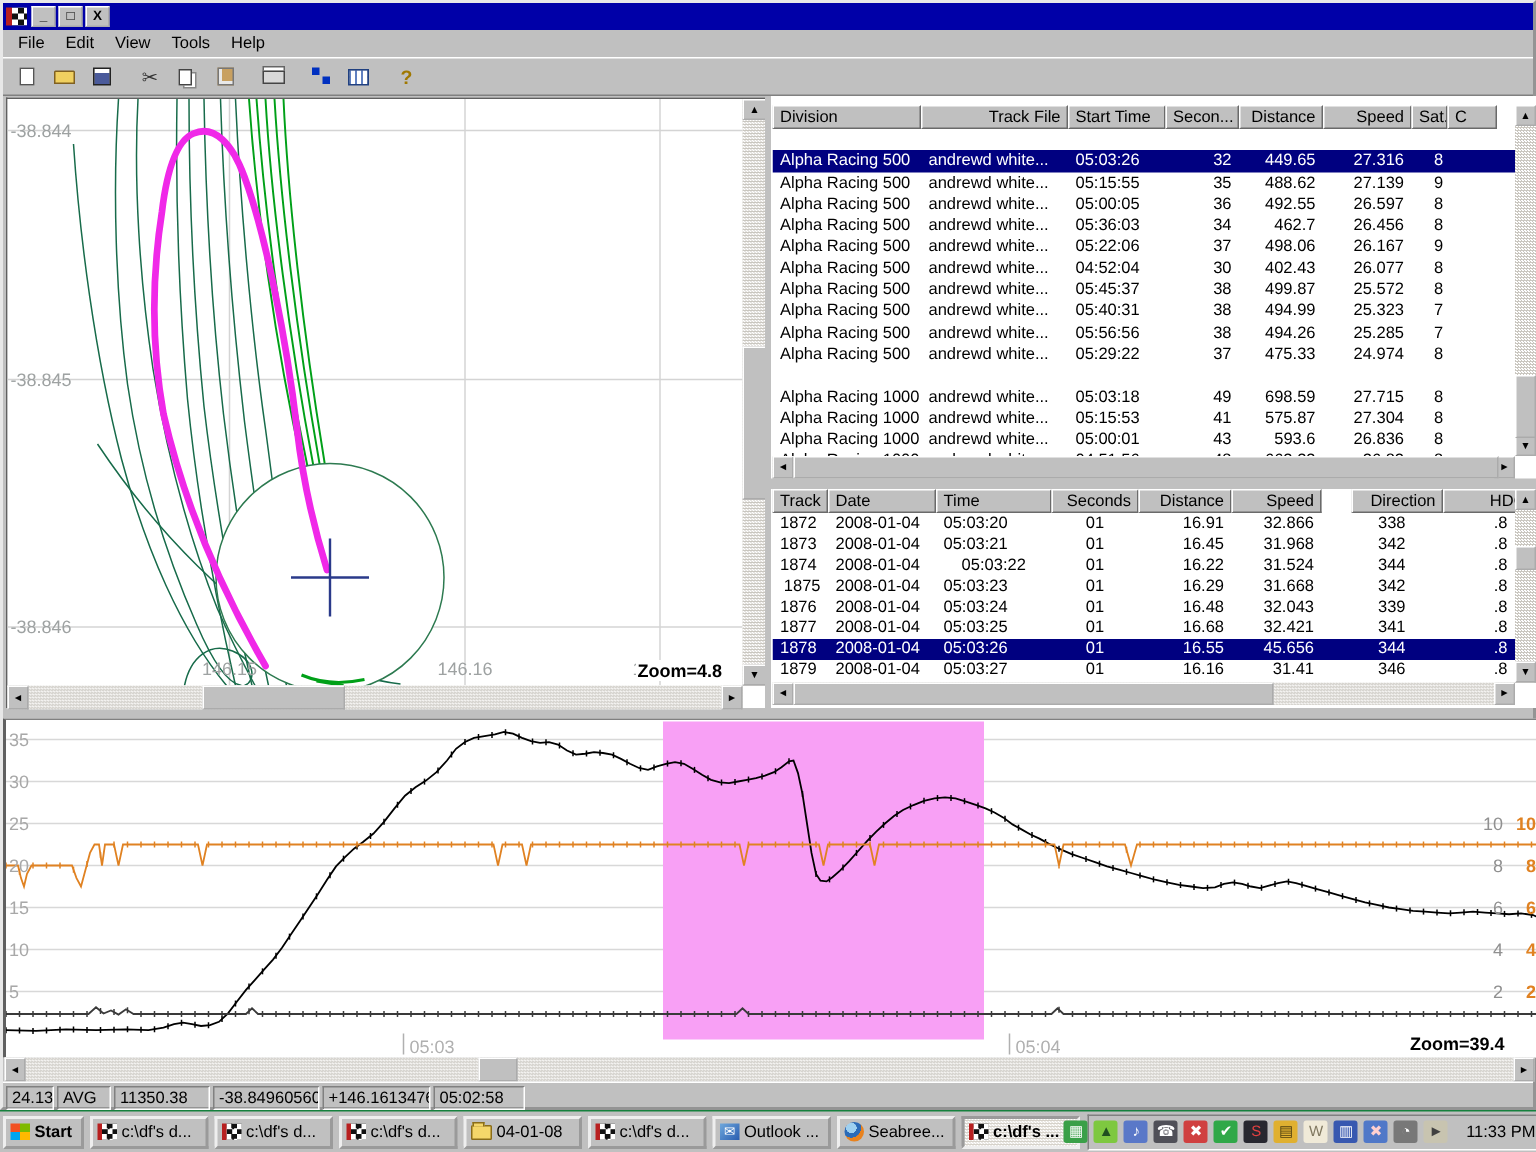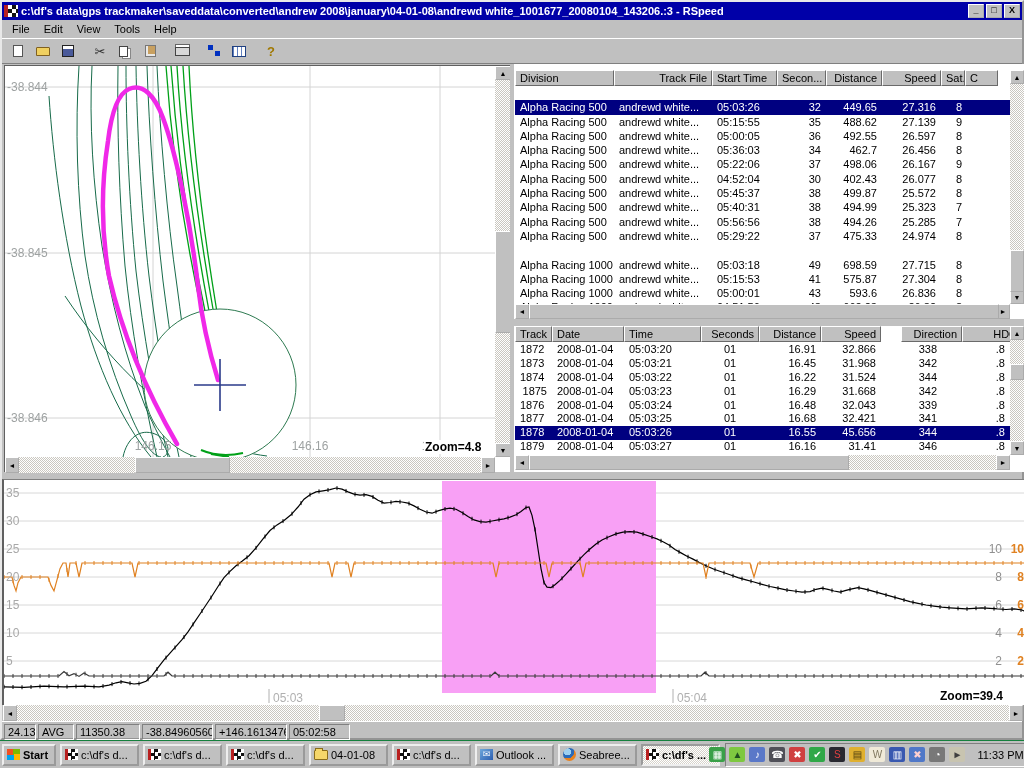--- a/index.html
+++ b/index.html
@@ -113,21 +113,20 @@
   .tray-ic { width:16px; height:15px; flex:none; border-radius:2px; color:#fff;
     font-size:10px; line-height:15px; text-align:center; overflow:hidden; }
   #clock { flex:none; padding:0 6px 0 8px; }
 </style>
 </head>
 <body>
 
 <div id="app">
   <div class="titlebar">
     <span class="t-icon"></span>
-    <span class="t-text">c:\df's data\gps trackmaker\saveddata\converted\andrew 2008\january\04-01-08\andrewd white_1001677_20080104_143206.:3 - RSpeed</span>
     <span class="t-btns">
       <span class="t-btn">_</span>
       <span class="t-btn">□</span>
       <span class="t-btn">X</span>
     </span>
   </div>
   <div class="menubar" id="menubar">
       <span class="menu-item">File</span>
       <span class="menu-item">Edit</span>
       <span class="menu-item">View</span>
@@ -432,21 +431,21 @@
           <span class="td" style="width: 77px; text-align: left;">05:03:21</span>
           <span class="td" style="width: 58px; text-align: center;">01</span>
           <span class="td" style="width: 62px; text-align: right;">16.45</span>
           <span class="td" style="width: 60px; text-align: right;">31.968</span>
           <span class="td" style="width: 61px; text-align: right;">342</span>
           <span class="td" style="width: 68px; text-align: right;">.8</span>
         </div>
         <div class="tr" style="height: 13.9px; line-height: 13.9px;">
           <span class="td" style="width: 37px; text-align: left;">1874</span>
           <span class="td" style="width: 72px; text-align: left;">2008-01-04</span>
-          <span class="td" style="width: 77px; text-align: left;">05:03:22</span>
+          <span class="td" style="width: 77px; text-align: center;">05:03:22</span>
           <span class="td" style="width: 58px; text-align: center;">01</span>
           <span class="td" style="width: 62px; text-align: right;">16.22</span>
           <span class="td" style="width: 60px; text-align: right;">31.524</span>
           <span class="td" style="width: 61px; text-align: right;">344</span>
           <span class="td" style="width: 68px; text-align: right;">.8</span>
         </div>
         <div class="tr" style="height: 13.9px; line-height: 13.9px;">
           <span class="td" style="width: 37px; text-align: right;">1875</span>
           <span class="td" style="width: 72px; text-align: left;">2008-01-04</span>
           <span class="td" style="width: 77px; text-align: left;">05:03:23</span>

